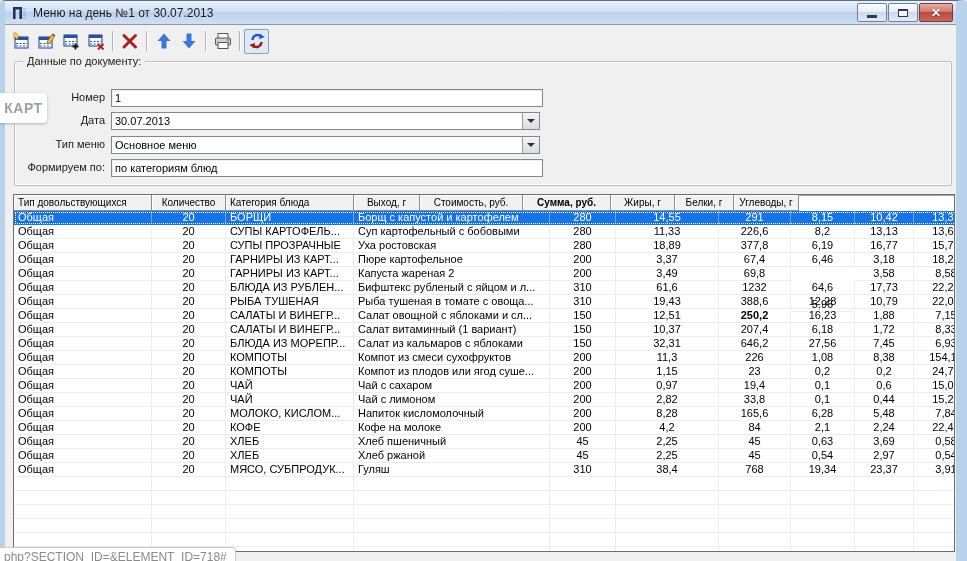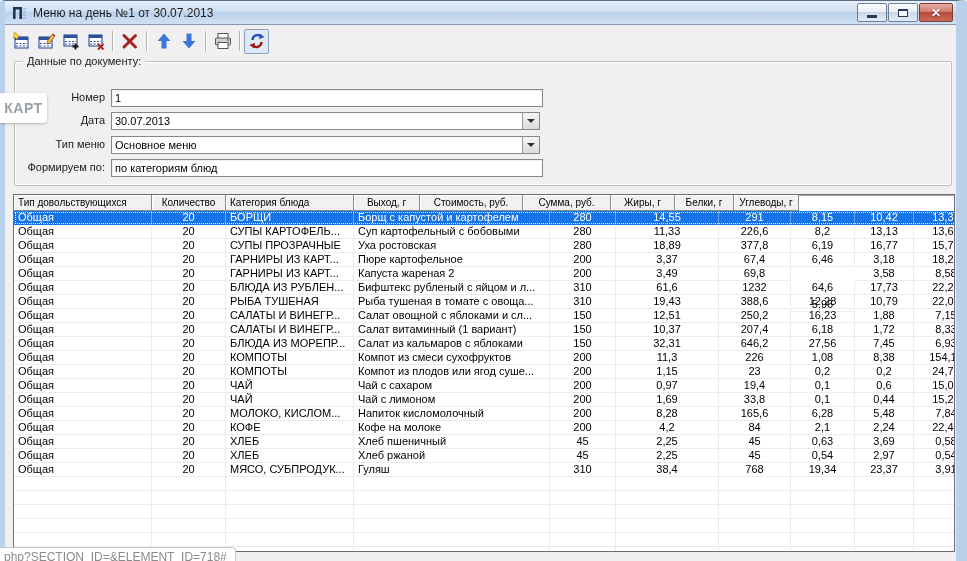--- a/index.html
+++ b/index.html
@@ -194,21 +194,21 @@
     </div>
   </div>
 
   <div class="grid-wrap">
     <div class="grid-header">
         <div class="hcell al" style="width: 138px;">Тип довольствующихся</div>
         <div class="hcell ac" style="width: 74px;">Количество</div>
         <div class="hcell al" style="width: 128px;">Категория блюда</div>
         <div class="hcell ac" style="width: 66px;">Выход, г</div>
         <div class="hcell ac" style="width: 103px;">Стоимость, руб.</div>
-        <div class="hcell ac" style="width: 88px;">Сумма, руб.</div>
+        <div class="hcell ac" style="width: 88px; font-weight: bold;">Сумма, руб.</div>
         <div class="hcell ac" style="width: 64px;">Жиры, г</div>
         <div class="hcell ac" style="width: 59px;">Белки, г</div>
         <div class="hcell ac" style="width: 65px;">Углеводы, г</div>
       </div>
     <div>
         <div class="grid-row selected">
           <div class="gcell al" style="width: 138px;">Общая</div>
           <div class="gcell ac" style="width: 74px;">20</div>
           <div class="gcell al" style="width: 128px;">БОРЩИ</div>
           <div class="gcell al" style="width: 196px;">Борщ с капустой и картофелем</div>
@@ -291,21 +291,21 @@
           <div class="gcell ac" style="width: 59px;">10,79</div>
           <div class="gcell ac" style="width: 65px;">22,01</div>
         </div>
         <div class="grid-row">
           <div class="gcell al" style="width: 138px;">Общая</div>
           <div class="gcell ac" style="width: 74px;">20</div>
           <div class="gcell al" style="width: 128px;">САЛАТЫ И ВИНЕГР...</div>
           <div class="gcell al" style="width: 196px;">Салат овощной с яблоками и сл...</div>
           <div class="gcell ac" style="width: 66px;">150</div>
           <div class="gcell ac" style="width: 103px;">12,51</div>
-          <div class="gcell ac" style="width: 72px;">250,2</div>
+          <div class="gcell ac" style="width: 72px; font-weight: bold;">250,2</div>
           <div class="gcell ac" style="width: 64px;">16,23</div>
           <div class="gcell ac" style="width: 59px;">1,88</div>
           <div class="gcell ac" style="width: 65px;">7,15</div>
         </div>
         <div class="grid-row">
           <div class="gcell al" style="width: 138px;">Общая</div>
           <div class="gcell ac" style="width: 74px;">20</div>
           <div class="gcell al" style="width: 128px;">САЛАТЫ И ВИНЕГР...</div>
           <div class="gcell al" style="width: 196px;">Салат витаминный (1 вариант)</div>
           <div class="gcell ac" style="width: 66px;">150</div>
@@ -362,21 +362,21 @@
           <div class="gcell ac" style="width: 64px;">0,1</div>
           <div class="gcell ac" style="width: 59px;">0,6</div>
           <div class="gcell ac" style="width: 65px;">15,06</div>
         </div>
         <div class="grid-row">
           <div class="gcell al" style="width: 138px;">Общая</div>
           <div class="gcell ac" style="width: 74px;">20</div>
           <div class="gcell al" style="width: 128px;">ЧАЙ</div>
           <div class="gcell al" style="width: 196px;">Чай с лимоном</div>
           <div class="gcell ac" style="width: 66px;">200</div>
-          <div class="gcell ac" style="width: 103px;">1,69</div>
+          <div class="gcell ac" style="width: 103px;">2,82</div>
           <div class="gcell ac" style="width: 72px;">33,8</div>
           <div class="gcell ac" style="width: 64px;">0,1</div>
           <div class="gcell ac" style="width: 59px;">0,44</div>
           <div class="gcell ac" style="width: 65px;">15,22</div>
         </div>
         <div class="grid-row">
           <div class="gcell al" style="width: 138px;">Общая</div>
           <div class="gcell ac" style="width: 74px;">20</div>
           <div class="gcell al" style="width: 128px;">МОЛОКО, КИСЛОМ...</div>
           <div class="gcell al" style="width: 196px;">Напиток кисломолочный</div>

